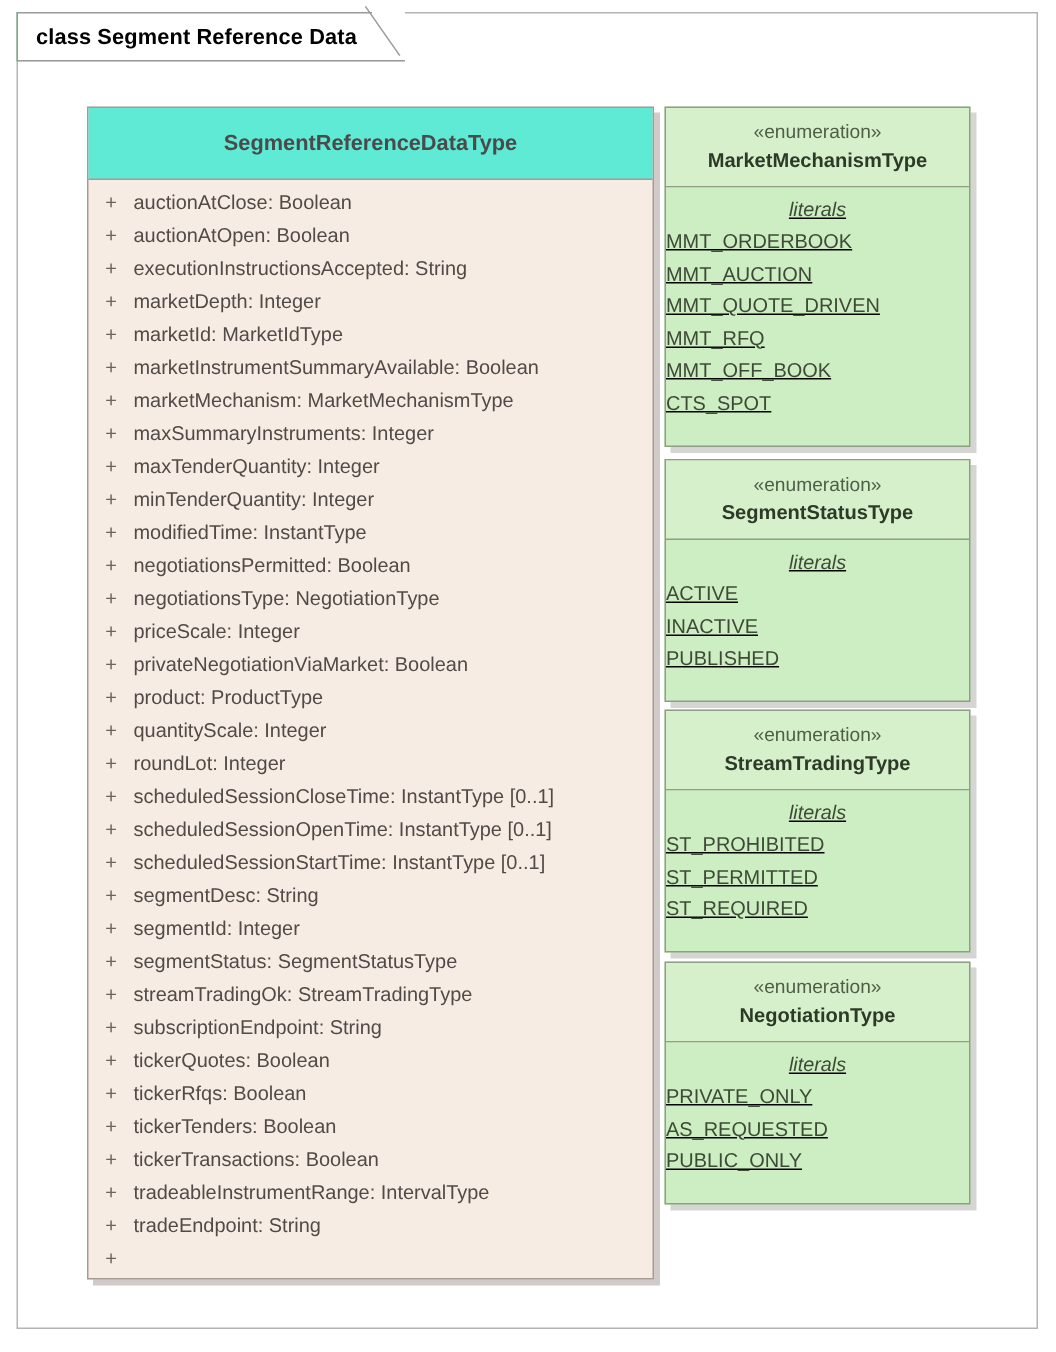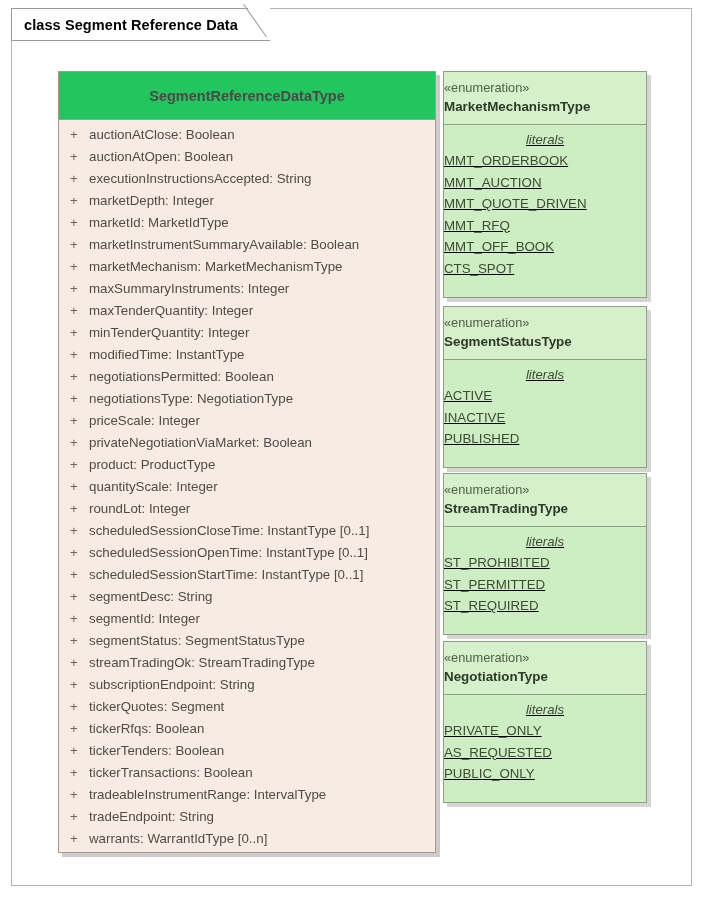--- a/index.html
+++ b/index.html
@@ -100,21 +100,21 @@
     height: 782px;
     box-sizing: border-box;
     border: 1px solid #a89a93;
     background: #f7ece3;
     box-shadow: 4px 4px 0 0 rgba(150,140,134,0.45);
   }
   #class-box-header {
     height: 48px;
     box-sizing: border-box;
     border-bottom: 1px solid #a89a93;
-    background: #22c55e;
+    background: #5eead4;
     display: flex;
     align-items: center;
     justify-content: center;
   }
   #class-box-name {
     font-size: 14.5px;
     font-weight: bold;
     color: #4a4a4a;
   }
   #class-attributes {
@@ -146,21 +146,21 @@
     box-sizing: border-box;
     border: 1px solid #8f9e84;
     background: #cdedc2;
     box-shadow: 4px 4px 0 0 rgba(150,150,145,0.40);
   }
   .enum-header {
     box-sizing: border-box;
     border-bottom: 1px solid #8f9e84;
     background: #d5f0cb;
     padding: 7px 0 8px 0;
-    text-align: left;
+    text-align: center;
   }
   .enum-stereotype {
     font-size: 12.8px;
     color: #4f5e46;
     line-height: 18px;
   }
   .enum-name {
     font-size: 13.4px;
     font-weight: bold;
     color: #2e3a28;
@@ -308,21 +308,21 @@
       <div class="attr-row">
         <span class="attr-vis">+</span>
         <span class="attr-sig">streamTradingOk: StreamTradingType</span>
       </div>
       <div class="attr-row">
         <span class="attr-vis">+</span>
         <span class="attr-sig">subscriptionEndpoint: String</span>
       </div>
       <div class="attr-row">
         <span class="attr-vis">+</span>
-        <span class="attr-sig">tickerQuotes: Segment</span>
+        <span class="attr-sig">tickerQuotes: Boolean</span>
       </div>
       <div class="attr-row">
         <span class="attr-vis">+</span>
         <span class="attr-sig">tickerRfqs: Boolean</span>
       </div>
       <div class="attr-row">
         <span class="attr-vis">+</span>
         <span class="attr-sig">tickerTenders: Boolean</span>
       </div>
       <div class="attr-row">
@@ -332,21 +332,20 @@
       <div class="attr-row">
         <span class="attr-vis">+</span>
         <span class="attr-sig">tradeableInstrumentRange: IntervalType</span>
       </div>
       <div class="attr-row">
         <span class="attr-vis">+</span>
         <span class="attr-sig">tradeEndpoint: String</span>
       </div>
       <div class="attr-row">
         <span class="attr-vis">+</span>
-        <span class="attr-sig">warrants: WarrantIdType [0..n]</span>
       </div>
     </div>
 </div>
 
 <div class="enum-box" id="enum-box-0">
   <div class="enum-header">
     <div class="enum-stereotype">«enumeration»</div>
     <div class="enum-name">MarketMechanismType</div>
   </div>
   <div class="enum-body">

